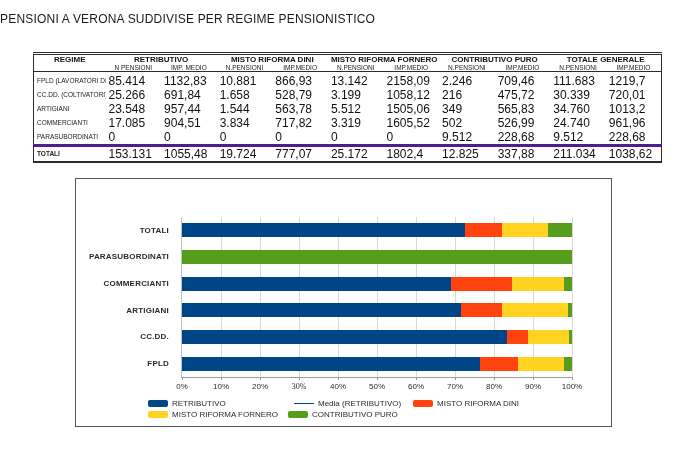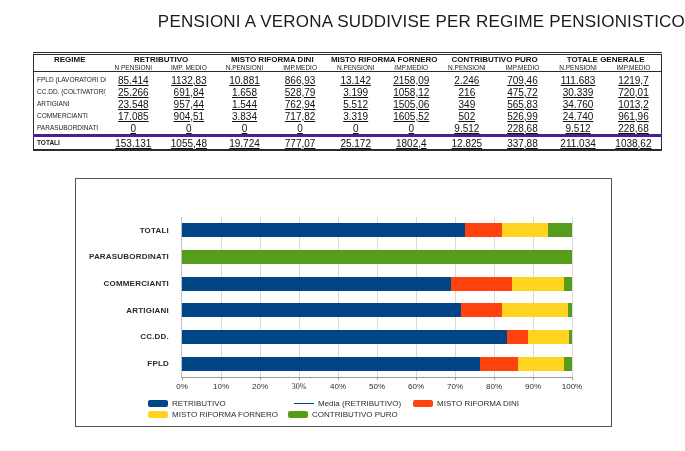--- a/index.html
+++ b/index.html
@@ -3,21 +3,21 @@
 <meta charset="utf-8">
 <style>
   html,body{margin:0;padding:0;}
   body{
     width:685px;height:451px;position:relative;background:#ffffff;
     font-family:"Liberation Sans", sans-serif;color:#1a1a1a;overflow:hidden;
   }
   
   .page-title{
     position:absolute;top:12px;left:0;width:100%;
-    text-align:right;font-size:17px;font-weight:400;color:#1a1a1a;
+    text-align:left;font-size:12px;font-weight:400;color:#1a1a1a;
     letter-spacing:.2px;
   }
   
   .tbl-wrap{position:absolute;left:33px;top:52px;width:629px;}
   table.pension{
     width:100%;border-collapse:collapse;table-layout:fixed;
     border:1.5px solid #2b2b2b;border-top:3px double #2b2b2b;
     border-bottom:2px solid #2b2b2b;
   }
   table.pension col.c-label{width:72px;}
@@ -27,21 +27,21 @@
     padding-top:2px;white-space:normal;line-height:1.15;color:#111;
   }
   th.th-sub{
     font-size:6.5px;font-weight:400;text-align:center;color:#222;
     padding-bottom:2px;border-bottom:1px solid #2b2b2b;
   }
   td.row-label{
     font-size:6.5px;color:#222;text-align:left;white-space:normal;line-height:1.2;
     padding-left:2px;
   }
-  td.num{font-size:10px;text-align:center;color:#111;padding-right:5px;height:12px;text-decoration:underline;}
+  td.num{font-size:12px;text-align:left;color:#111;padding-right:5px;height:12px;}
   tr.first-row td{padding-top:2px;}
   tr.total-row td{border-top:3px solid #4c1d95;font-weight:400;}
   tr.total-row td.row-label{font-weight:700;}
   
   .chart-box{
     position:absolute;left:75px;top:178px;width:537px;height:249px;
     border:1.5px solid #565656;background:#fff;box-sizing:border-box;
   }
   .chart-title{
     position:absolute;top:11px;left:0;width:100%;text-align:center;
@@ -144,21 +144,21 @@
           <td class="num">216</td>
           <td class="num">475,72</td>
           <td class="num">30.339</td>
           <td class="num">720,01</td>
         </tr>
         <tr>
           <td class="row-label">ARTIGIANI</td>
           <td class="num">23.548</td>
           <td class="num">957,44</td>
           <td class="num">1.544</td>
-          <td class="num">762,94</td>
+          <td class="num">563,78</td>
           <td class="num">5.512</td>
           <td class="num">1505,06</td>
           <td class="num">349</td>
           <td class="num">565,83</td>
           <td class="num">34.760</td>
           <td class="num">1013,2</td>
         </tr>
         <tr>
           <td class="row-label">COMMERCIANTI</td>
           <td class="num">17.085</td>

